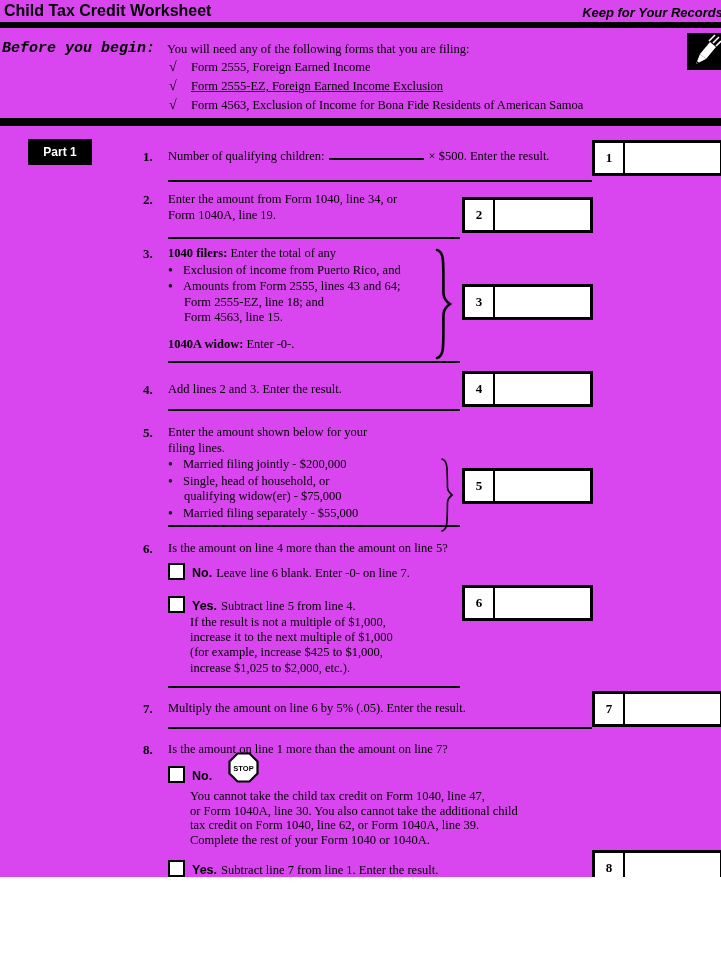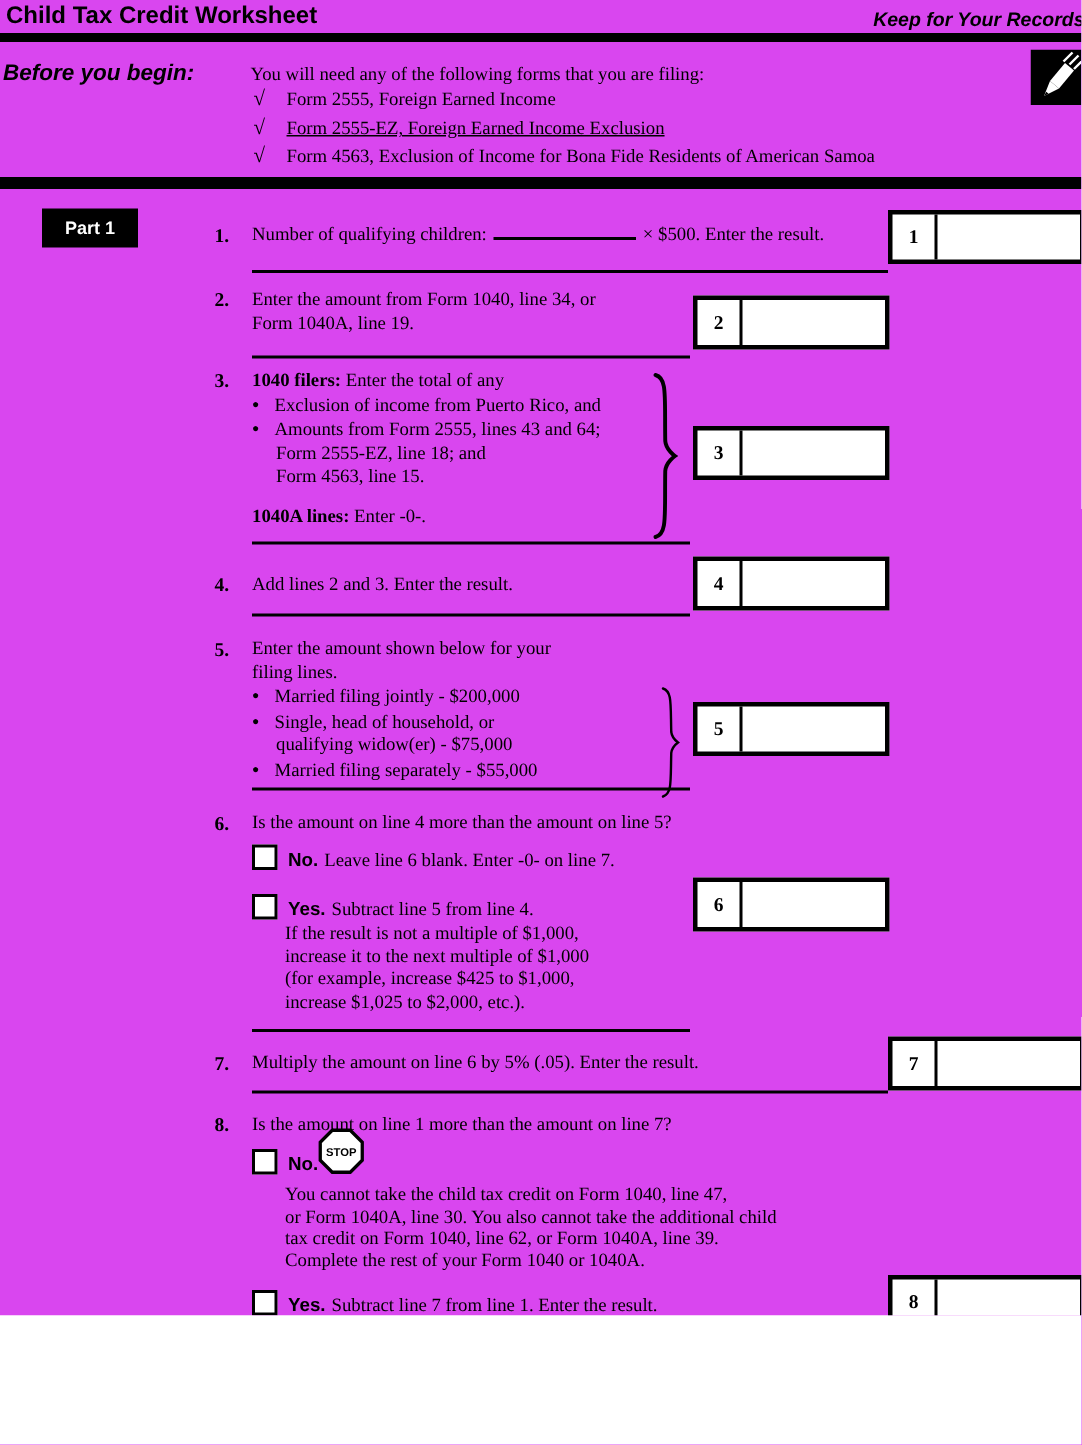--- a/index.html
+++ b/index.html
@@ -23,21 +23,21 @@
                   font-weight:bold;font-size:13px;}
   .ebox .cell-val{flex:1;}
   .mid{left:462px;width:131px;}
   .rgt{left:592px;width:131px;}
   .cb{display:inline-block;width:13px;height:13px;border:2px solid #000;vertical-align:-3px;margin-right:7px;background:#fff;}
   .cblabel{font-family:"Liberation Sans",sans-serif;font-weight:bold;font-size:12.5px;margin-right:4px;}
   .wblank{display:inline-block;width:95px;border-bottom:2px solid #000;height:1px;vertical-align:baseline;margin:0 5px 0 4px;}
   .chk{display:inline-block;width:22px;font-size:14px;}
   .title{position:absolute;left:4px;top:2px;font-size:16px;font-weight:bold;font-family:"Liberation Sans",sans-serif;}
   .keep{position:absolute;right:-2px;top:5px;font-size:13px;font-weight:bold;font-style:italic;font-family:"Liberation Sans",sans-serif;}
-  .beforelbl{position:absolute;left:2px;top:40px;font-size:15px;font-weight:bold;font-style:italic;font-family:Liberation Sans, sans-serif;}
+  .beforelbl{position:absolute;left:2px;top:40px;font-size:15px;font-weight:bold;font-style:italic;font-family:Liberation Mono, monospace;}
   .part1{position:absolute;left:28px;top:139px;width:64px;height:26px;background:#000;color:#fff;
          font-family:"Liberation Sans",sans-serif;font-weight:bold;font-size:12px;
          display:flex;align-items:center;justify-content:center;}
 </style>
 </head>
 <body>
 
 <div class="page">
 
   <div class="title">Child Tax Credit Worksheet</div>
@@ -93,21 +93,21 @@
   </div>
   <div class="rule" style="left:168px;top:237px;width:292px;"></div>
 
   <div class="numlbl" style="top:246px;">3.</div>
   <div class="txt" style="top:246px;">
     <div class="line"><span class="bold">1040 filers:</span> <span>Enter the total of any</span></div>
     <div class="line"><span class="bullet">●</span><span>Exclusion of income from Puerto Rico, and</span></div>
     <div class="line"><span class="bullet">●</span><span>Amounts from Form 2555, lines 43 and 64;</span></div>
     <div class="line indent">Form 2555-EZ, line 18; and</div>
     <div class="line indent">Form 4563, line 15.</div>
-    <div class="line gap"><span class="bold">1040A lines:</span> <span>Enter -0-.</span></div>
+    <div class="line gap"><span class="bold">1040A widow:</span> <span>Enter -0-.</span></div>
   </div>
   <div class="abs" style="left:434px;top:248px;">
     <svg width="18" height="112" viewBox="0 0 18 112">
       <path d="M3 2 C11 4 9 16 9.5 46 C10 52 16 56 16 56 C16 56 10 60 9.5 66 C9 96 11 108 3 110" fill="none" stroke="#000" stroke-width="2.6" stroke-linecap="round"></path>
     </svg>
   </div>
   <div class="ebox mid" style="top:284px;">
     <span class="cell-num">3</span>
     <span class="cell-val"></span>
   </div>
@@ -167,21 +167,21 @@
     <span class="cell-num">7</span>
     <span class="cell-val"></span>
   </div>
   <div class="rule" style="left:168px;top:727px;width:424px;"></div>
 
   <div class="numlbl" style="top:742px;">8.</div>
   <div class="txt line" style="top:742px;">Is the amount on line 1 more than the amount on line 7?</div>
   <div class="txt line" style="top:766px;">
     <span class="cb"></span><span class="cblabel">No.</span>
   </div>
-  <div class="abs" style="left:212px;top:752px;">
+  <div class="abs" style="left:228px;top:752px;">
     <svg width="31" height="31" viewBox="0 0 31 31">
       <polygon points="9.5,1.5 21.5,1.5 29.5,9.5 29.5,21.5 21.5,29.5 9.5,29.5 1.5,21.5 1.5,9.5" fill="#fff" stroke="#000" stroke-width="2.2"></polygon>
       <text x="15.5" y="18.5" text-anchor="middle" font-size="7.5" font-family="Liberation Sans, sans-serif" font-weight="bold">STOP</text>
     </svg>
   </div>
   <div class="abs vtight" style="left:190px;top:789px;">
     <div class="line">You cannot take the child tax credit on Form 1040, line 47,</div>
     <div class="line">or Form 1040A, line 30. You also cannot take the additional child</div>
     <div class="line">tax credit on Form 1040, line 62, or Form 1040A, line 39.</div>
     <div class="line">Complete the rest of your Form 1040 or 1040A.</div>

